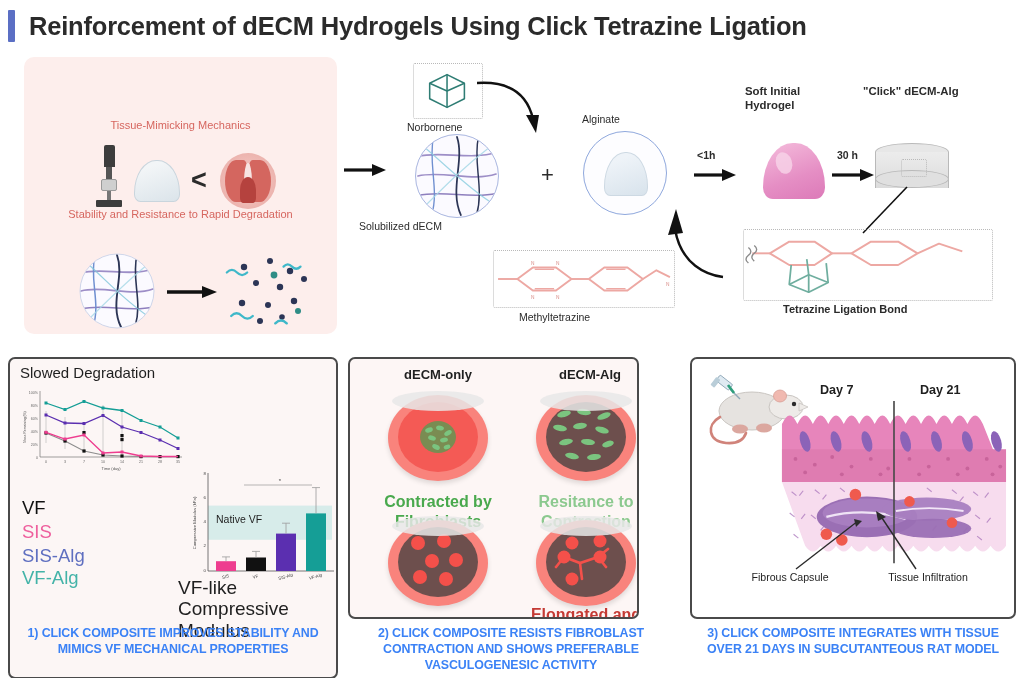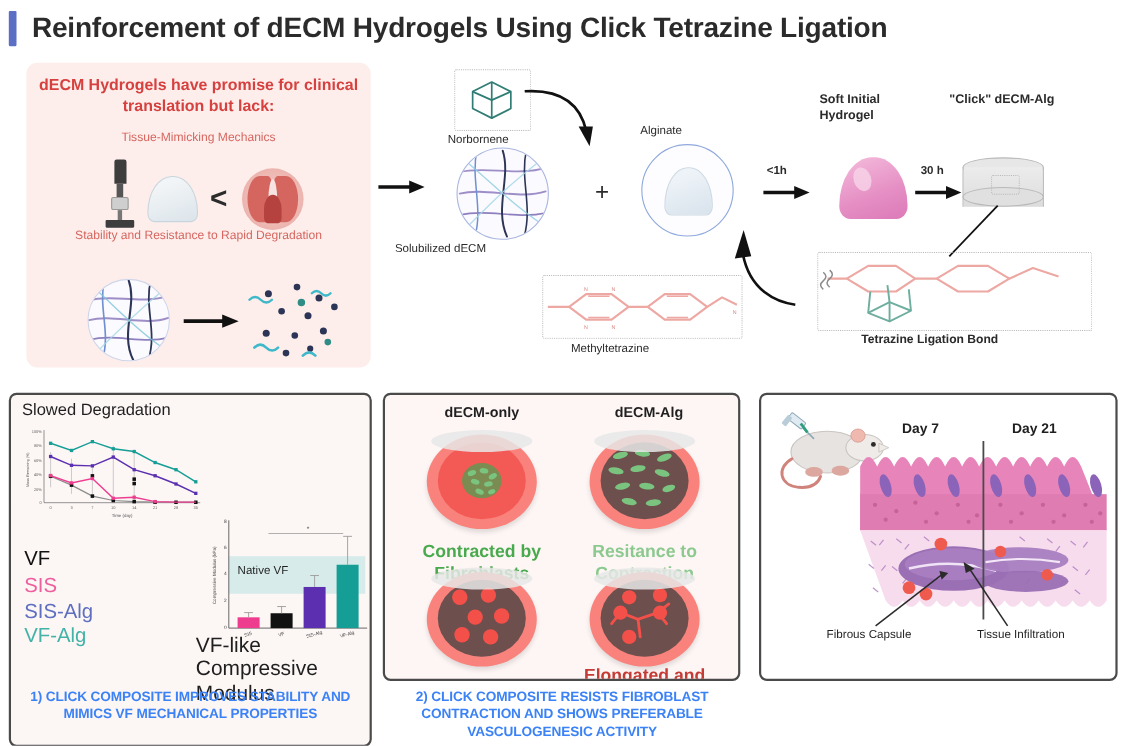--- a/index.html
+++ b/index.html
@@ -84,21 +84,21 @@
   .puck .top { position:absolute; left:0; top:0; width:74px; height:18px; border-radius:50%;
     background:#e7e7e7; border:1.2px solid #b9b9b9; }
   .puck .body { position:absolute; left:0; top:9px; width:74px; height:36px;
     background:linear-gradient(to bottom,#ececec,#dcdcdc); border-left:1.2px solid #b9b9b9; border-right:1.2px solid #b9b9b9; }
   .puck .bot { position:absolute; left:0; top:27px; width:74px; height:18px; border-radius:50%;
     background:#e0e0e0; border:1.2px solid #b9b9b9; }
 
   
   .panel { position:absolute; border:2px solid #4a4a4a; border-radius:7px; overflow:hidden; }
   #panel1 { left:8px;   top:357px; width:330px; height:322px; background:#fcf6f5; }
-  #panel2 { left:348px; top:357px; width:325px; height:262px; background:#fdf6f5; }
+  #panel2 { left:348px; top:357px; width:291px; height:262px; background:#fdf6f5; }
   #panel3 { left:690px; top:357px; width:326px; height:262px; background:#ffffff; }
 
   .panel-caption { position:absolute; font-size:12.4px; font-weight:bold; color:#3b82f6;
     text-align:center; line-height:1.28; letter-spacing:-0.1px; }
   #cap1 { left:8px;   top:626px; width:330px; }
   #cap2 { left:346px; top:626px; width:330px; }
   #cap3 { left:690px; top:626px; width:326px; }
 
   .slowed-title { position:absolute; left:10px; top:5px; font-size:15px; color:#1f1f1f; }
 
@@ -133,21 +133,20 @@
 <body>
 
 <div id="root">
 
   <div class="title-row">
     <div class="title-accent"></div>
     <div class="title-text">Reinforcement of dECM Hydrogels Using Click Tetrazine Ligation</div>
   </div>
 
   <div class="pink-box">
-    <div class="pink-head">dECM Hydrogels have promise for clinical translation but lack:</div>
     <div class="pink-sub1">Tissue-Mimicking Mechanics</div>
 
     <div class="probe">
       <div class="shaft"></div>
         <div class="tip"></div>
         <div class="head"></div>
         <div class="stem"></div>
         <div class="base"></div>
     </div>
     <div class="gel-dome"></div>
@@ -689,14 +688,15 @@
       <polygon points="62,0 70,2 64,8" fill="#2b2b2b"></polygon>
     </svg>
     <svg style="position:absolute;left:182px;top:152px;width:46px;height:60px" viewBox="0 0 46 60">
       <line x1="42" y1="58" x2="6" y2="4" stroke="#2b2b2b" stroke-width="1.4"></line>
       <polygon points="2,0 12,6 4,10" fill="#2b2b2b"></polygon>
     </svg>
 
     <div class="ann-lbl" style="left:48px;top:212px;width:100px;">Fibrous Capsule</div>
     <div class="ann-lbl" style="left:186px;top:212px;width:100px;">Tissue Infiltration</div>
   </div>
+  <div class="panel-caption" id="cap3">3) CLICK COMPOSITE INTEGRATES WITH TISSUE OVER 21 DAYS IN SUBCUTANTEOUS RAT MODEL</div>
 
 </div>
 
 </body></html>

